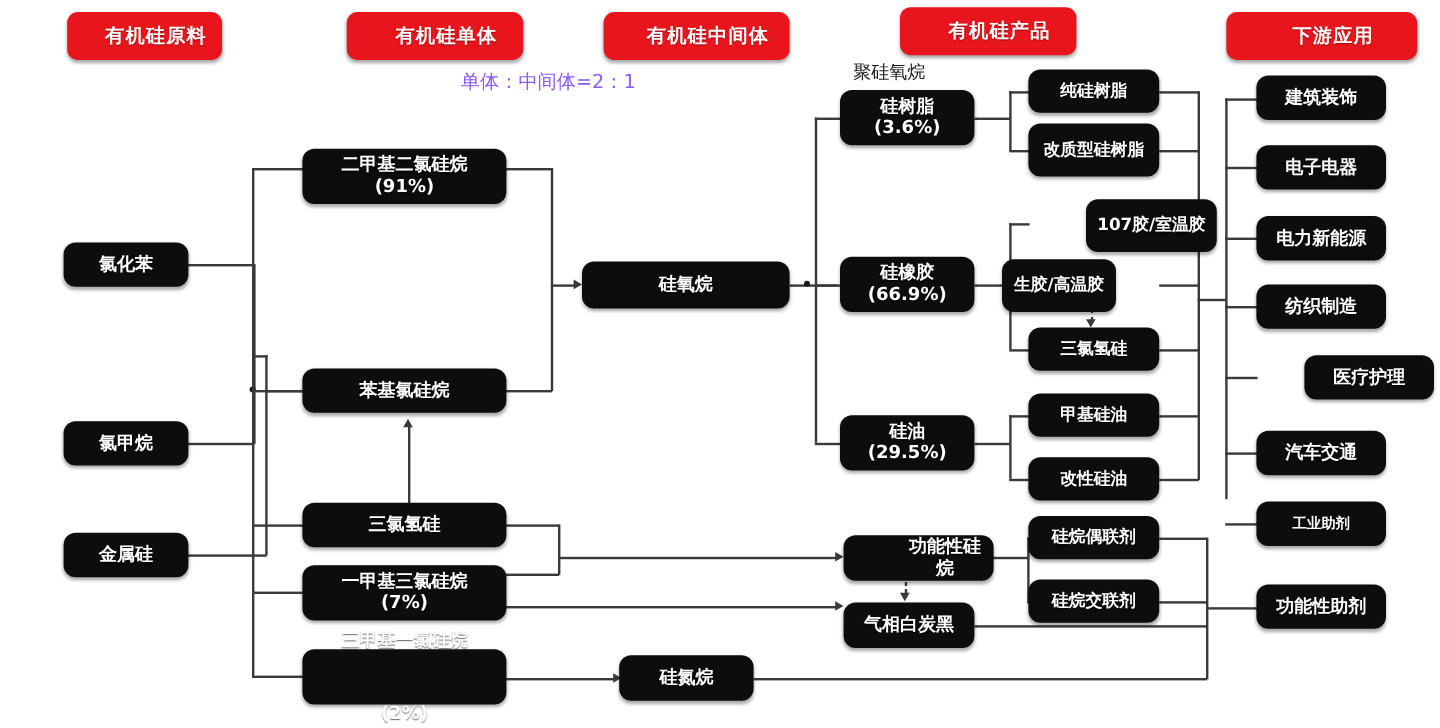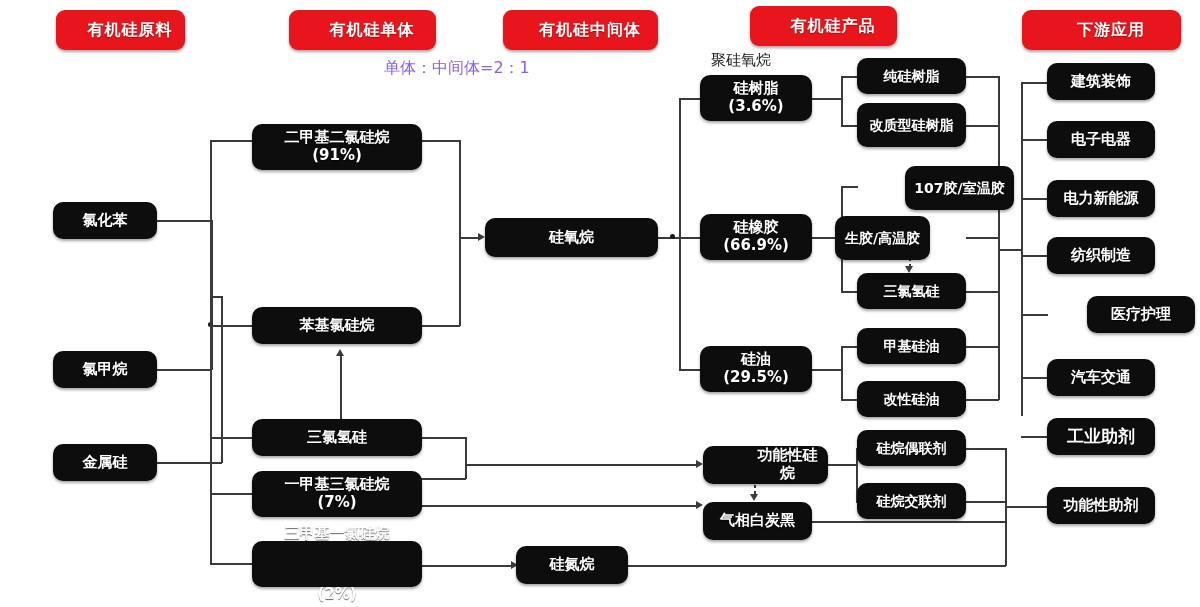--- a/index.html
+++ b/index.html
@@ -247,16 +247,16 @@
   <div class="node" style="left:857px;top:381px;width:109px;height:36px;font-size:14px;">改性硅油</div>
   <div class="node" style="left:857px;top:430px;width:109px;height:36px;font-size:14px;">硅烷偶联剂</div>
   <div class="node" style="left:857px;top:483px;width:109px;height:36px;font-size:14px;">硅烷交联剂</div>
 
   <div class="node" style="left:1047px;top:63px;width:108px;height:37px;font-size:15px;">建筑装饰</div>
   <div class="node" style="left:1047px;top:121px;width:108px;height:37px;font-size:15px;">电子电器</div>
   <div class="node" style="left:1047px;top:180px;width:108px;height:37px;font-size:15px;">电力新能源</div>
   <div class="node" style="left:1047px;top:237px;width:108px;height:37px;font-size:15px;">纺织制造</div>
   <div class="node" style="left:1047px;top:296px;width:108px;height:37px;font-size:15px;margin-left:40px;">医疗护理</div>
   <div class="node" style="left:1047px;top:359px;width:108px;height:37px;font-size:15px;">汽车交通</div>
-  <div class="node" style="left:1047px;top:418px;width:108px;height:37px;font-size:17px;">工业助剂</div>
+  <div class="node" style="left:1047px;top:418px;width:108px;height:37px;font-size:12px;">工业助剂</div>
   <div class="node" style="left:1047px;top:487px;width:108px;height:37px;font-size:15px;">功能性助剂</div>
 
 </div>
 
 </body></html>

